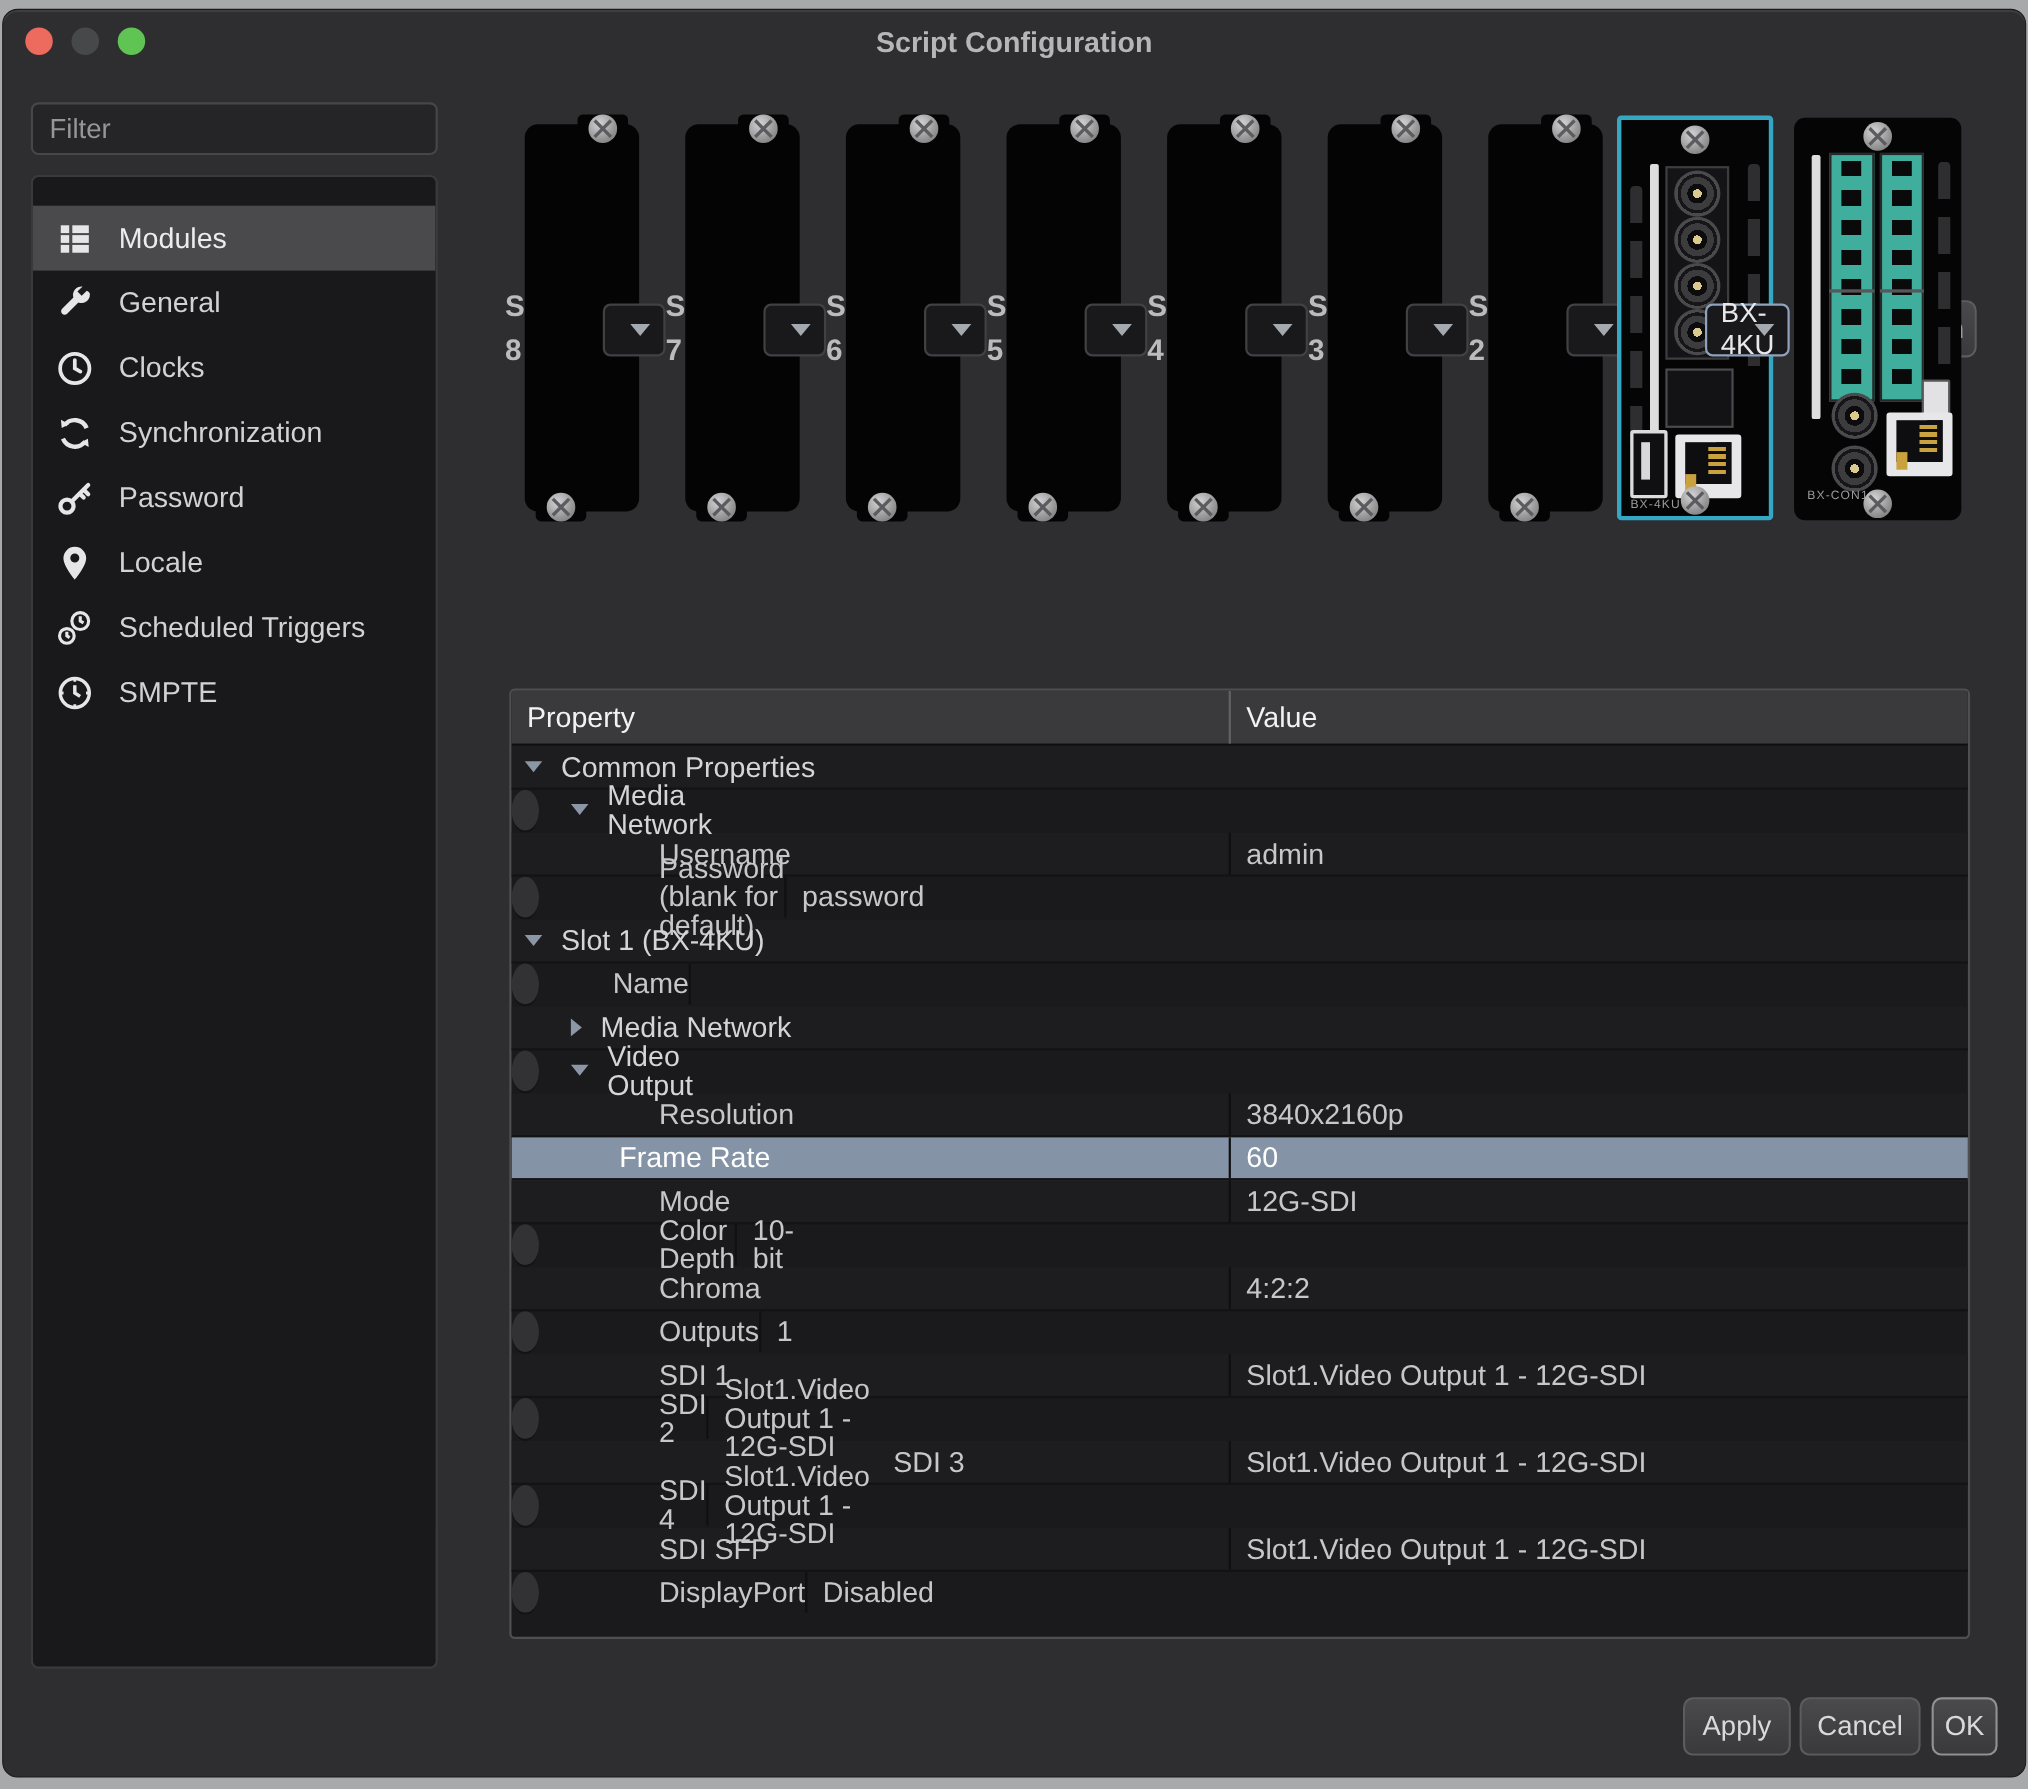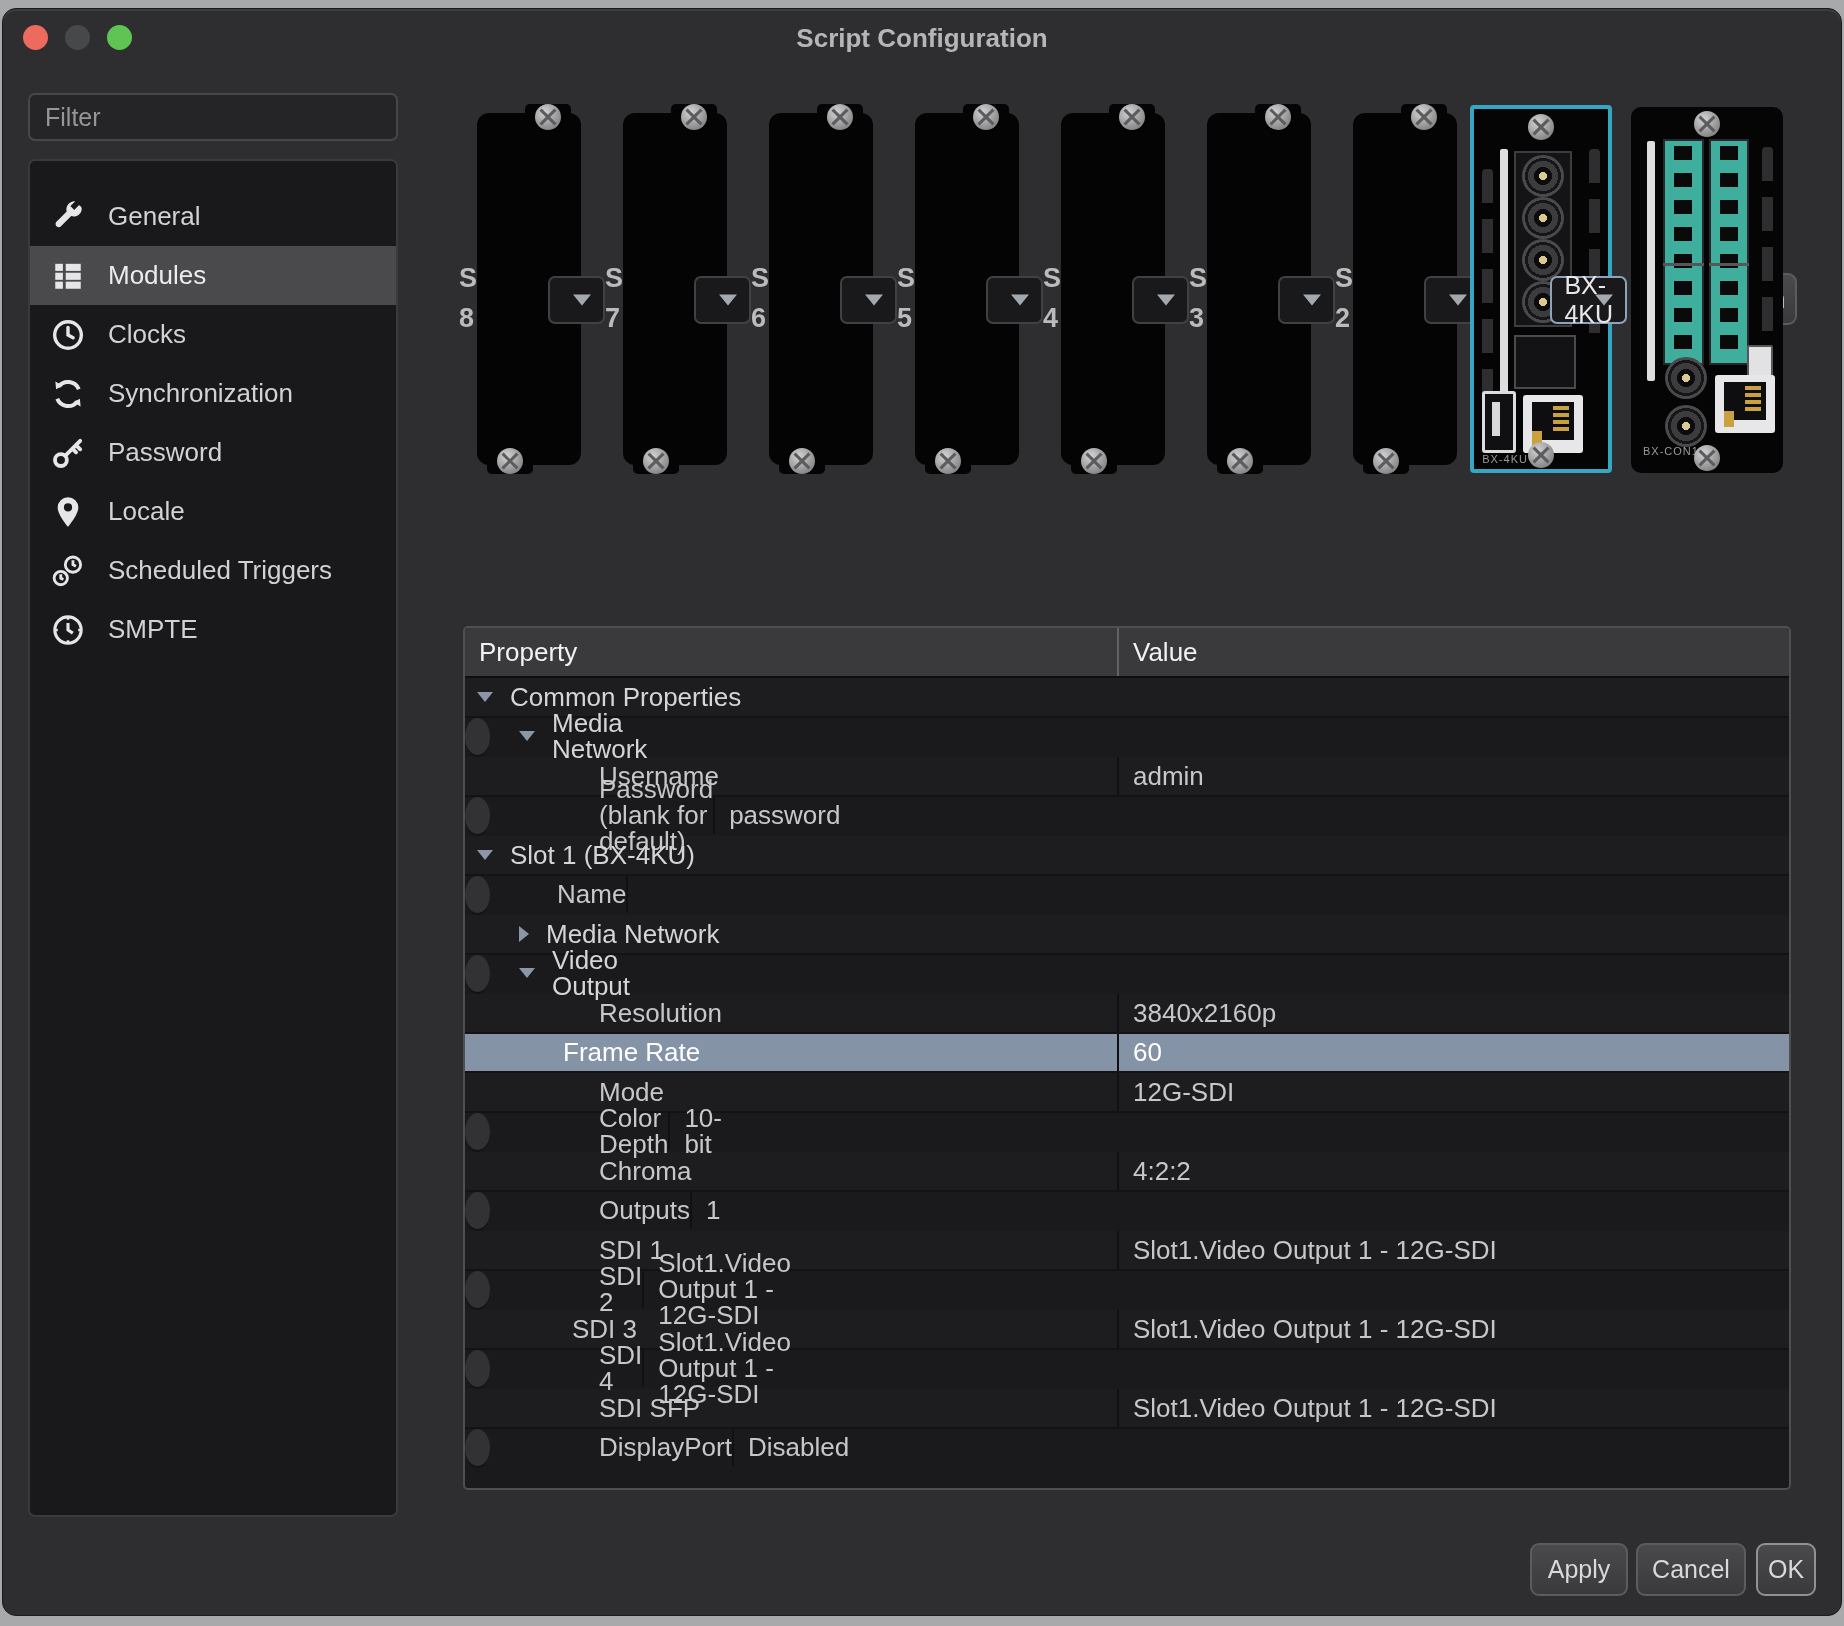--- a/index.html
+++ b/index.html
@@ -126,42 +126,42 @@
     <div class="traffic">
       <div class="light" id="light-close" style="background: rgb(236, 106, 94);"></div>
       <div class="light" id="light-min" style="background: rgb(71, 72, 74);"></div>
       <div class="light" id="light-zoom" style="background: rgb(95, 196, 84);"></div>
     </div>
     <div class="title">Script Configuration</div>
   </div>
 
   <input class="filter-input" type="text" placeholder="Filter" style="">
   <div class="side-list">
-      <div class="side-item">
-        <span class="side-icon">
-          <svg viewBox="0 0 24 24">
-            <path fill="#e6e6e8" d="M21.7 6.1a5.5 5.5 0 0 1-7.4 5.2L7.4 18.2a2.3 2.3 0 1 1-3.2-3.2l6.9-6.9A5.5 5.5 0 0 1 17 1l-3.3 3.3 2.7 2.7L19.7 3.7c1.2 0.5 2 1.3 2 2.4z"></path>
-          </svg>
-        </span>
-        <span>General</span>
-      </div>
       <div class="side-item selected">
         <span class="side-icon">
           <svg viewBox="0 0 24 24">
             <g fill="#e6e6e8">
               <rect x="3" y="3.4" width="5.4" height="5"></rect>
               <rect x="10.4" y="3.4" width="10.6" height="5"></rect>
               <rect x="3" y="9.7" width="5.4" height="5"></rect>
               <rect x="10.4" y="9.7" width="10.6" height="5"></rect>
               <rect x="3" y="16" width="5.4" height="5"></rect>
               <rect x="10.4" y="16" width="10.6" height="5"></rect>
             </g>
           </svg>
         </span>
         <span>Modules</span>
+      </div>
+      <div class="side-item">
+        <span class="side-icon">
+          <svg viewBox="0 0 24 24">
+            <path fill="#e6e6e8" d="M21.7 6.1a5.5 5.5 0 0 1-7.4 5.2L7.4 18.2a2.3 2.3 0 1 1-3.2-3.2l6.9-6.9A5.5 5.5 0 0 1 17 1l-3.3 3.3 2.7 2.7L19.7 3.7c1.2 0.5 2 1.3 2 2.4z"></path>
+          </svg>
+        </span>
+        <span>General</span>
       </div>
       <div class="side-item">
         <span class="side-icon">
           <svg viewBox="0 0 24 24">
             <circle cx="12" cy="12" r="9.4" fill="none" stroke="#e6e6e8" stroke-width="2.4"></circle>
             <path d="M12 6.6V12l3.6 2" fill="none" stroke="#e6e6e8" stroke-width="2.4" stroke-linecap="round"></path>
           </svg>
         </span>
         <span>Clocks</span>
       </div>
@@ -505,21 +505,21 @@
         </div>
         <div class="trow light">
           <div class="cell-prop" style="padding-left: 134px;">
             <span>SDI 2</span>
           </div>
           <div class="cell-val">
             <span>Slot1.Video Output 1 - 12G-SDI</span>
           </div>
         </div>
         <div class="trow dark">
-          <div class="cell-prop" style="padding-left: 107px;">
+          <div class="cell-prop" style="padding-left: 107px; justify-content: center;">
             <span>SDI 3</span>
           </div>
           <div class="cell-val">
             <span>Slot1.Video Output 1 - 12G-SDI</span>
           </div>
         </div>
         <div class="trow light">
           <div class="cell-prop" style="padding-left: 134px;">
             <span>SDI 4</span>
           </div>

